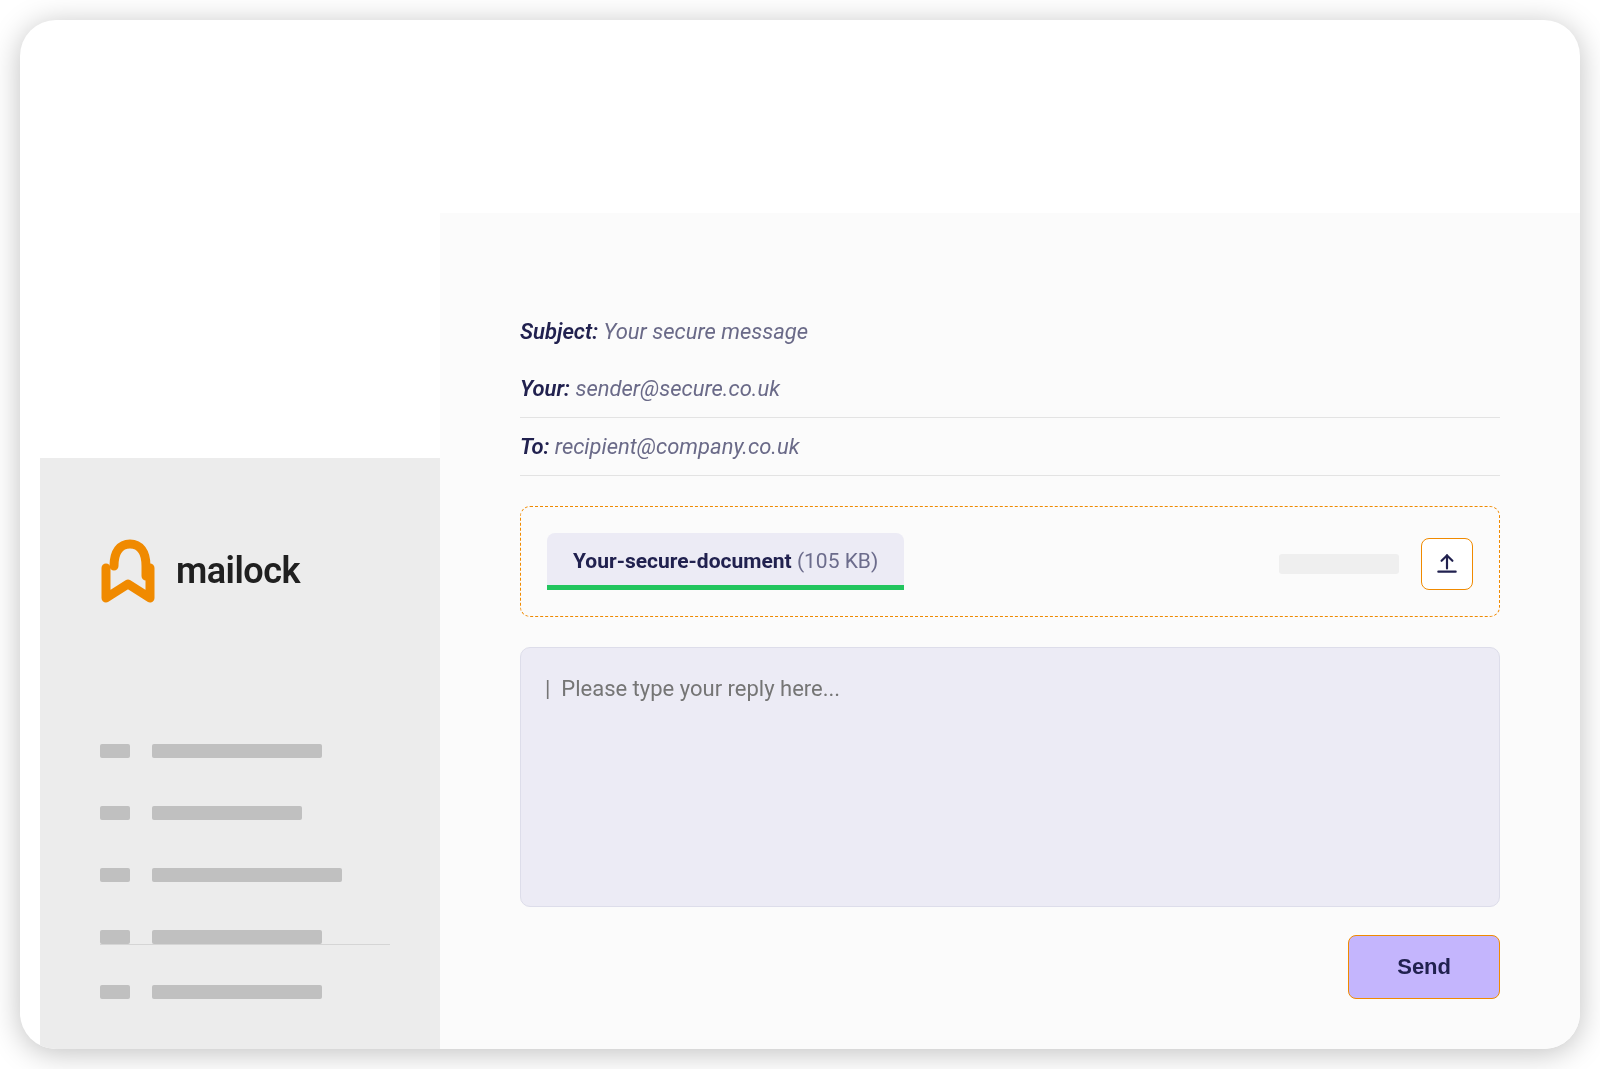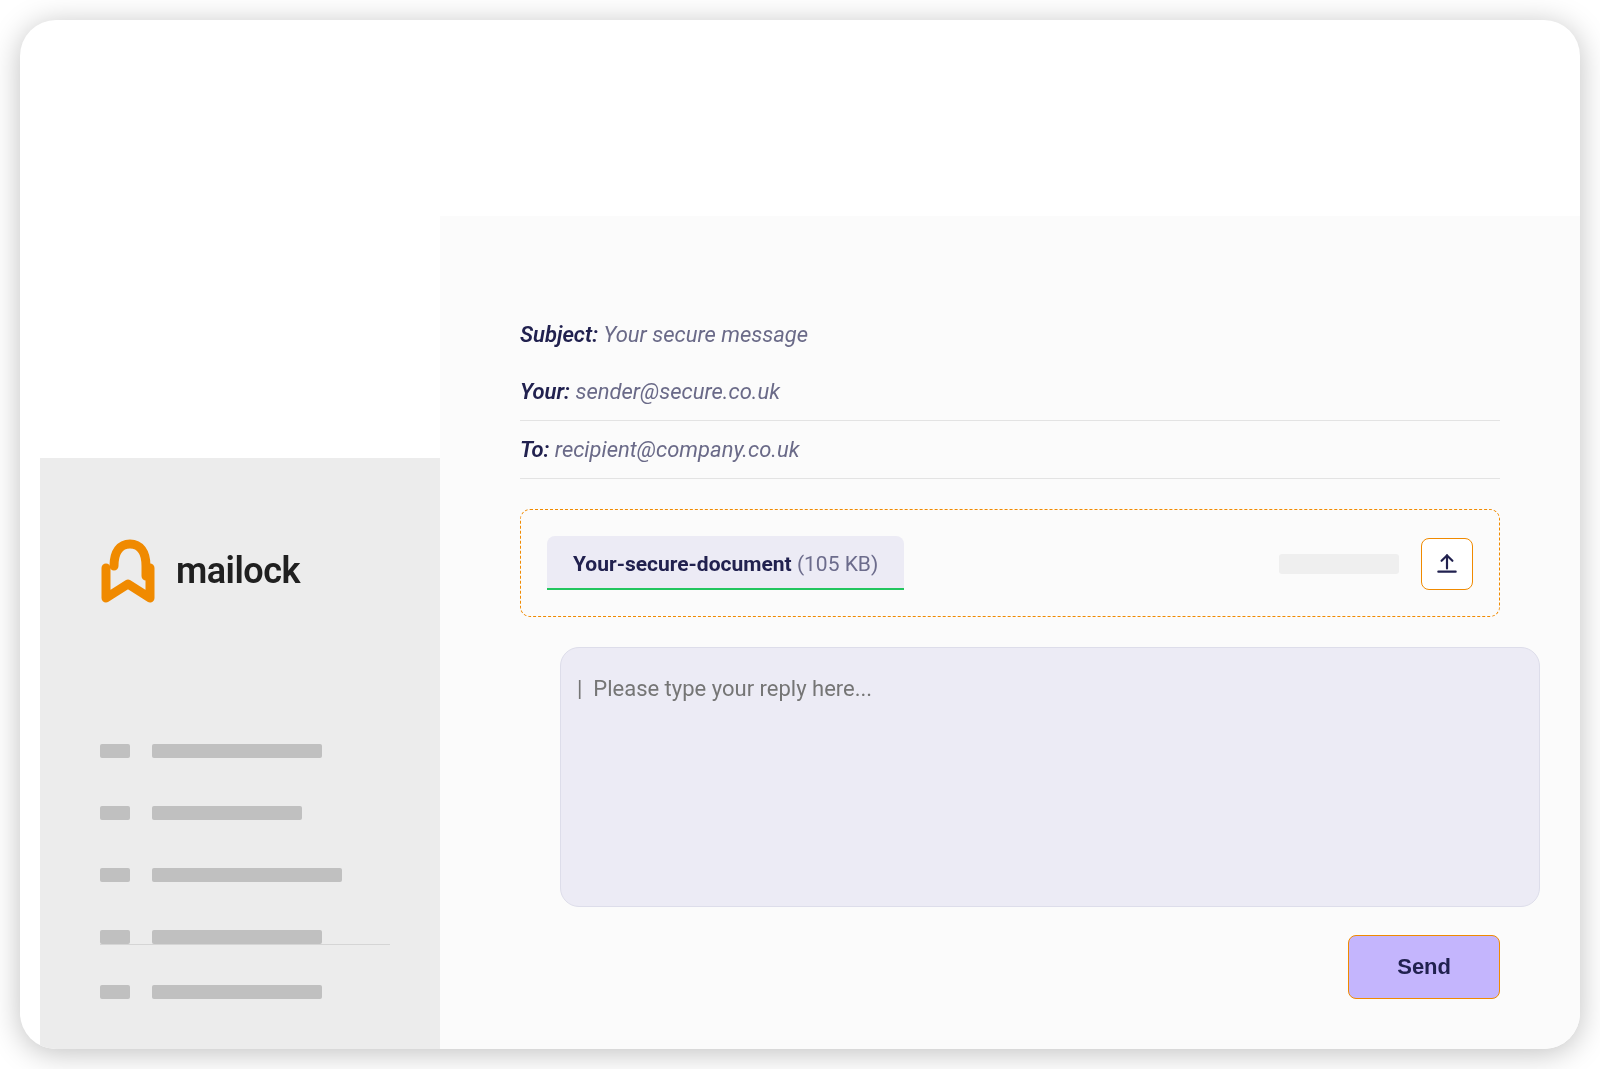--- a/index.html
+++ b/index.html
@@ -123,21 +123,21 @@
     padding: 26px 26px;
     display:flex;
     align-items:flex-end;
     justify-content:space-between;
     gap:20px;
   }
   .attachment-chip {
     background:#ecebf5;
     border-radius:8px 8px 0 0;
     padding: 16px 26px 12px 26px;
-    border-bottom:2px solid #22c55e;
+    border-bottom:5px solid #22c55e;
     font-size:21px;
     color:#21214f;
   }
   .attachment-chip .docname { font-weight:700; }
   .attachment-chip .docsize { color:#6c6c8c; font-weight:400; }
   .attach-right {
     display:flex;
     align-items:center;
     gap:22px;
   }
@@ -155,30 +155,29 @@
     justify-content:center;
     background:#fff;
     cursor:pointer;
   }
   .upload-btn svg { stroke:#21214f; }
 
   .reply-box {
     margin-top:30px;
     background:#ecebf5;
     border:1px solid #ddddea;
-    border-radius:19px;
+    border-radius:10px;
     min-height:260px;
-    padding:28px 16px;
+    padding:28px 24px;
     font-size:22px;
     color:#908fa6;
     resize:none;
     width:100%;
     font-family:inherit;
     outline:none;
-    margin-left:40px;
   }
 
   .send-row {
     display:flex;
     justify-content:flex-end;
     margin-top:28px;
   }
   .send-btn {
     border:1.5px solid #f08a00;
     background:#c4b5fd;

